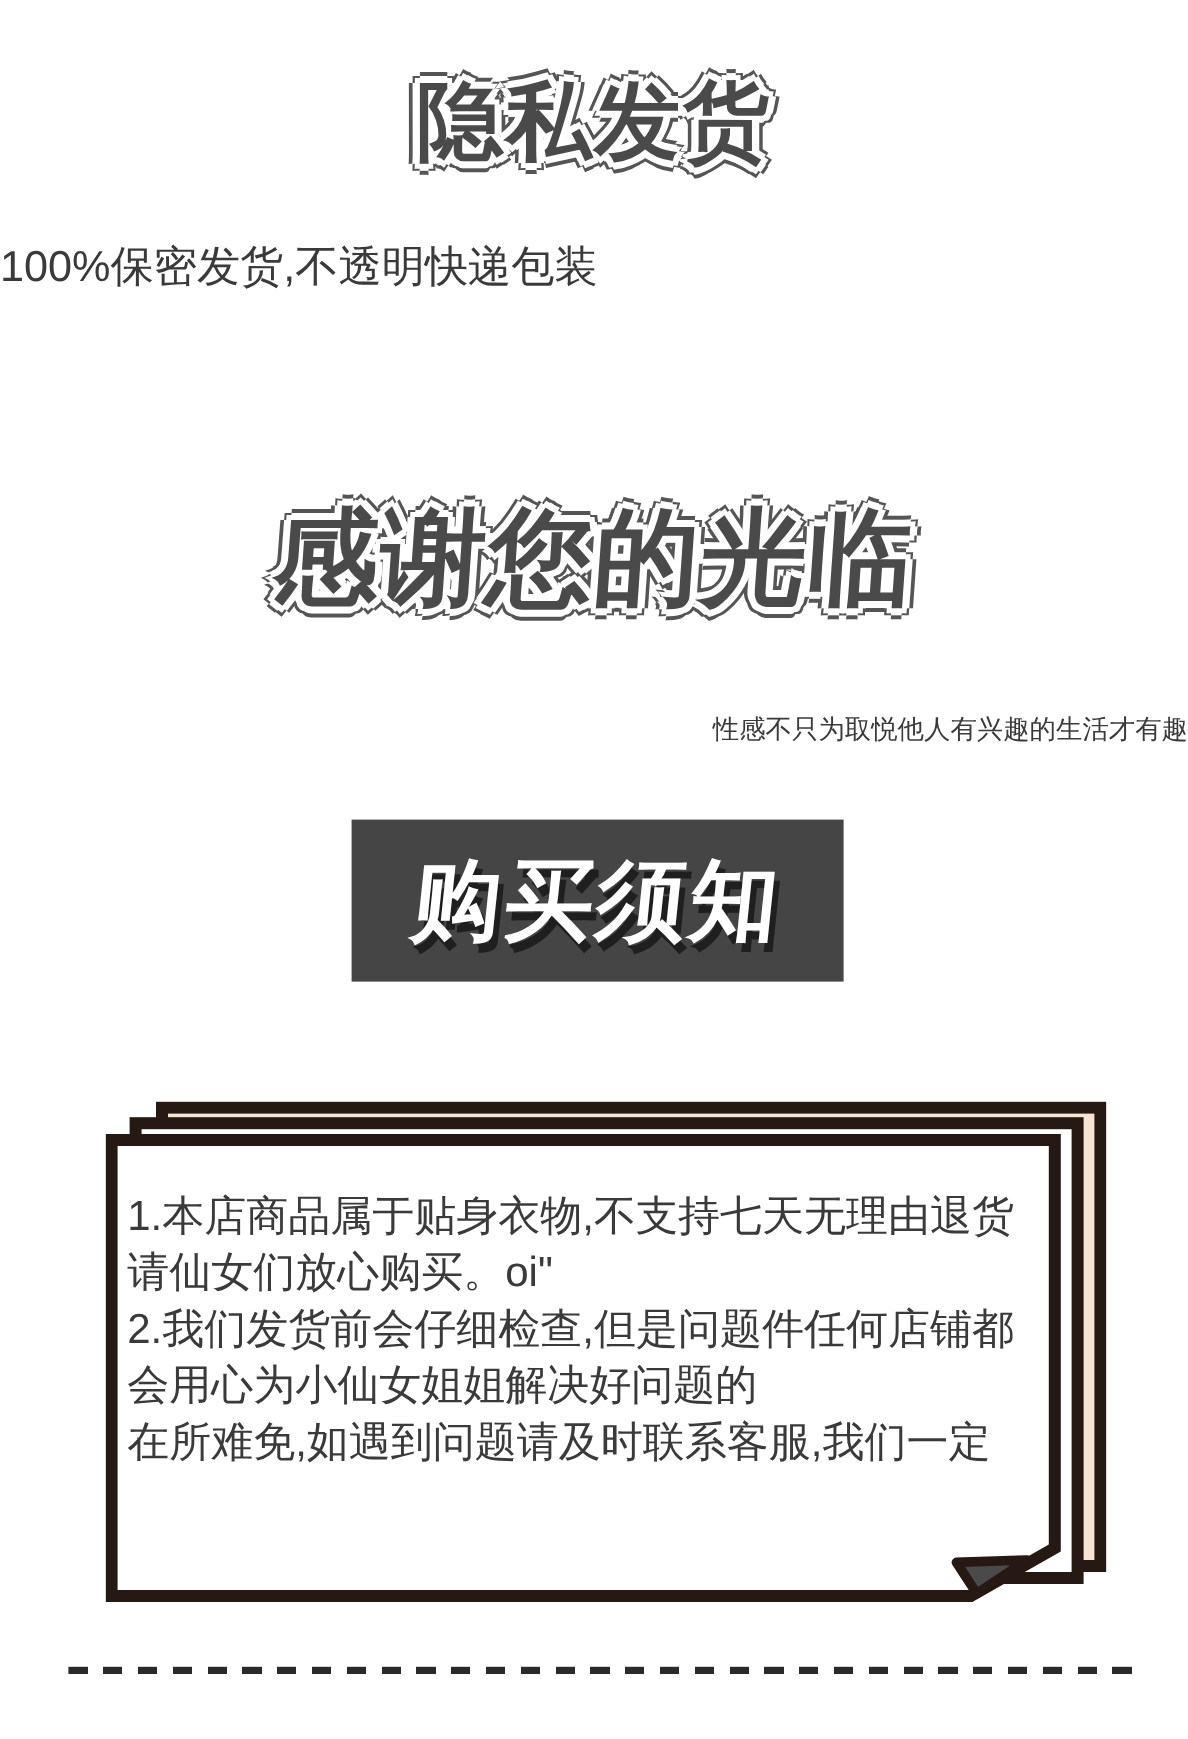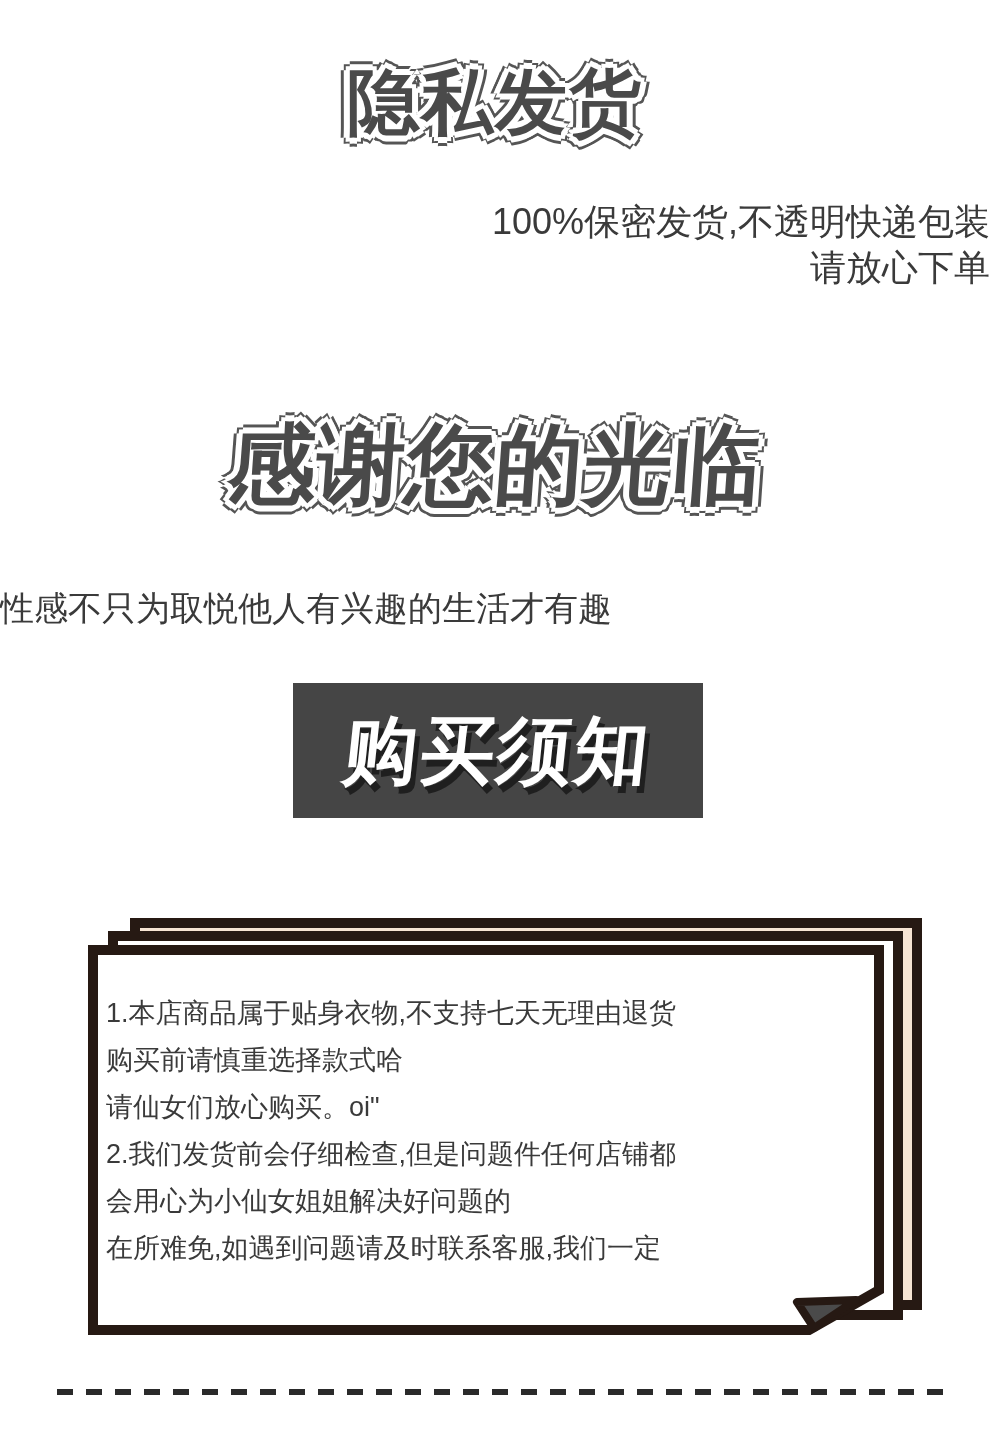--- a/index.html
+++ b/index.html
@@ -43,31 +43,31 @@
     font-size: 88px;
     letter-spacing: 1px;
     transform: skewX(-4deg);
   }
 
   
   .intro {
     position: absolute;
     top: 199px;
     left: 0; right: 0;
-    text-align: right;
+    text-align: left;
     font-size: 36px;
     line-height: 46px;
     color: var(--body-text, #3a3a3a);
   }
   .subtitle {
     position: absolute;
     top: 588px;
     left: 0; right: 0;
-    text-align: left;
-    font-size: 34px;
+    text-align: right;
+    font-size: 22px;
     line-height: 40px;
     color: var(--body-text, #3a3a3a);
   }
 
   
   .banner {
     position: absolute;
     top: 683px;
     left: 293px;
     width: 410px;
@@ -101,21 +101,21 @@
     inset: 0;
     width: 100%;
     height: 100%;
     display: block;
   }
   .notice-text {
     position: absolute;
     left: 18px;
     top: 72px;
     right: 48px;
-    font-size: 27px;
+    font-size: 35px;
     line-height: 47px;
     color: var(--body-text, #3a3a3a);
     letter-spacing: 0;
   }
 
   
   .divider {
     position: absolute;
     top: 1389px;
     left: 57px;
@@ -130,21 +130,20 @@
 </style>
 </head>
 <body>
 
 <div class="canvas">
 
   <h1 class="big-title privacy-title">隐私发货</h1>
 
   <div class="intro">
     <div>100%保密发货,不透明快递包装</div>
-    <div>请放心下单</div>
   </div>
 
   <h1 class="big-title welcome-title">感谢您的光临</h1>
 
   <div class="subtitle">性感不只为取悦他人有兴趣的生活才有趣</div>
 
   <div class="banner">
     <span class="banner-text">购买须知</span>
   </div>
 
@@ -154,21 +153,20 @@
       <rect x="47" y="5" width="782" height="382" style="fill:var(--card-back-fill,#f7e4d3); stroke:var(--card-border,#261913); stroke-width:10;"></rect>
 
       <rect x="25" y="18" width="785" height="379" style="fill:var(--card-fill,#ffffff); stroke:var(--card-border,#261913); stroke-width:10;"></rect>
 
       <polygon points="5,32 791,32 791,372 721,412 5,412" style="fill:var(--card-fill,#ffffff); stroke:var(--card-border,#261913); stroke-width:10; stroke-linejoin:miter;"></polygon>
 
       <polygon points="709,384 768,382 726,410" style="fill:var(--fold-fill,#4a4a4a); stroke:var(--card-border,#261913); stroke-width:8; stroke-linejoin:round;"></polygon>
     </svg>
     <div class="notice-text">
       <div>1.本店商品属于贴身衣物,不支持七天无理由退货</div>
-      <div>购买前请慎重选择款式哈</div>
       <div>请仙女们放心购买。oi"</div>
       <div>2.我们发货前会仔细检查,但是问题件任何店铺都</div>
       <div>会用心为小仙女姐姐解决好问题的</div>
       <div>在所难免,如遇到问题请及时联系客服,我们一定</div>
     </div>
   </div>
 
   <div class="divider"></div>
 
 </div>

